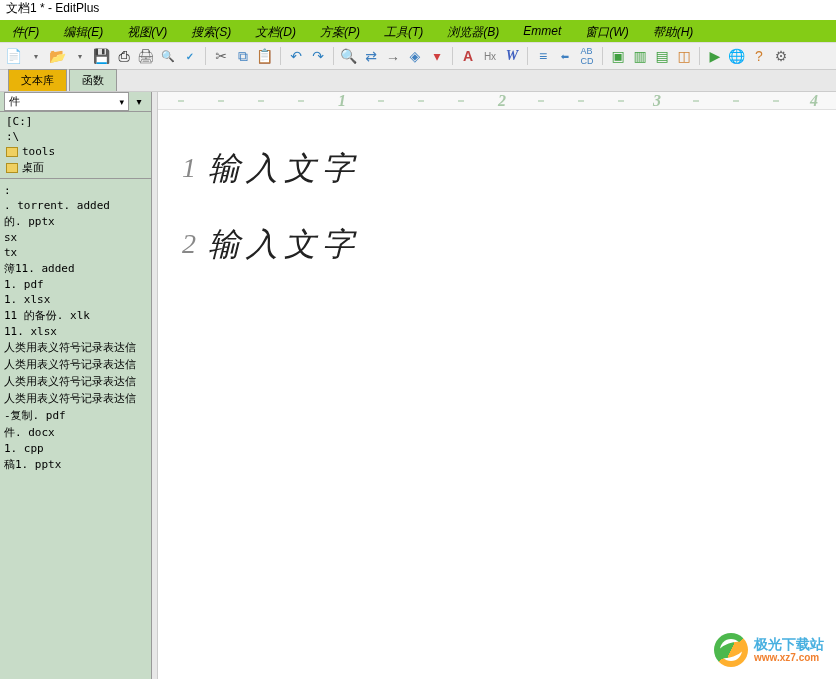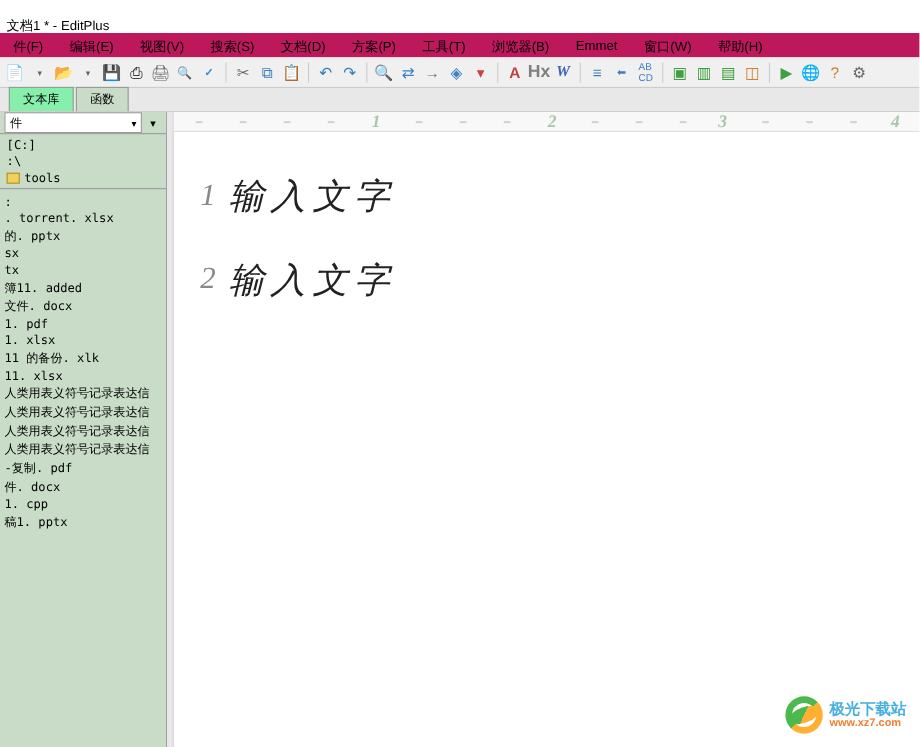--- a/index.html
+++ b/index.html
@@ -1,33 +1,33 @@
 <!DOCTYPE html>
 <html><head>
 <meta charset="utf-8">
 <style>
 * { box-sizing: border-box; margin: 0; padding: 0; }
 body { font-family: "Microsoft YaHei", "SimSun", sans-serif; font-size: 12px; background: #fff; width: 836px; height: 679px; overflow: hidden; position: relative; }
 
 
-.titlebar { height: 20px; background: #fff; padding: 15px 6px; font-size: 12px; color: #000; }
-
-
-.menubar { height: 22px; background: #be185d; padding: 2px 0; display: flex; }
+.titlebar { height: 20px; background: #fff; padding: 0 6px; font-size: 12px; color: #000; }
+
+
+.menubar { height: 22px; background: #84cc16; padding: 2px 0; display: flex; font-style: italic; }
 .menubar span { padding: 2px 6px; cursor: default; }
 
 
 .toolbar { height: 28px; background: #f0f0f0; border-top: 1px solid #ddd; border-bottom: 1px solid #ccc; display: flex; align-items: center; padding: 0 4px; gap: 2px; }
 .tbtn { width: 20px; height: 20px; display: flex; align-items: center; justify-content: center; cursor: pointer; font-size: 14px; }
 .tsep { width: 1px; height: 18px; background: #ccc; margin: 0 3px; }
 
 
 .tabstrip { height: 22px; background: #e8e8e8; border-bottom: 1px solid #ccc; display: flex; align-items: flex-end; padding-left: 8px; }
 .tab { padding: 3px 12px; background: #c8dcc8; border: 1px solid #999; border-bottom: none; margin-right: 2px; font-size: 11px; cursor: pointer; }
-.tab.active { background: #86efac; }
+.tab.active { background: #eab308; }
 
 
 .main { display: flex; height: calc(100% - 92px); }
 
 
 .sidebar { width: 152px; background: #c8dcc8; border-right: 1px solid #999; display: flex; flex-direction: column; }
 .sidebar-header { background: #c8dcc8; border-bottom: 1px solid #999; display: flex; align-items: center; padding: 2px 4px; height: 20px; }
 .sidebar-dropdown { flex: 1; background: #fff; border: 1px solid #999; padding: 1px 4px; font-size: 11px; display: flex; justify-content: space-between; align-items: center; }
 .sidebar-header .hbtn { width: 16px; height: 16px; margin-left: 2px; display:flex; align-items:center; justify-content:center; font-size:10px; }
 .dir-list { padding: 2px 0; font-size: 11px; font-family: "SimSun", monospace; }
@@ -55,21 +55,21 @@
 .wm-icon { width: 34px; height: 34px; border-radius: 50%; background: linear-gradient(135deg,#4db84d 50%,#ffb030 50%); position: relative; overflow:hidden; }
 .wm-icon::before { content:""; position:absolute; inset:6px; border-radius:50%; background:#fff; }
 .wm-icon::after { content:""; position:absolute; top:10px; left:2px; width:30px; height:14px; border-radius:50%; background: linear-gradient(135deg,#4db84d 50%,#ffb030 50%); transform: rotate(-20deg); }
 .wm-text { font-size: 14px; font-weight: bold; color: #48b0e0; line-height: 1.1; }
 .wm-text .sub { font-size: 10px; color: #f08030; font-weight: bold; }
 
 
 .ic-new{color:#888;} .ic-open{color:#d4a040;} .ic-save{color:#4060c0;} .ic-print{color:#666;}
 .ic-cut{color:#666;} .ic-copy{color:#4080c0;} .ic-paste{color:#b07030;}
 .ic-undo{color:#3080c0;} .ic-redo{color:#3080c0;} .ic-search{color:#666;}
-.ic-a{color:#c04040;font-weight:bold;} .ic-hx{color:#808080;font-size:16px;font-weight:bold;}
+.ic-a{color:#c04040;font-weight:bold;} .ic-hx{color:#808080;font-size:10px;font-weight:normal;}
 .ic-w{color:#4060c0;font-style:italic;font-family:serif;font-weight:bold;}
 .ic-green{color:#40a040;} .ic-orange{color:#d08030;} .ic-blue{color:#4080d0;}
 </style>
 </head>
 <body>
 
 <div class="titlebar">
   <span>文档1 * - EditPlus</span>
 </div>
 
@@ -149,29 +149,32 @@
       <div class="dir-item">
           <span>[C:]</span>
         </div>
       <div class="dir-item">
           <span>:\</span>
         </div>
       <div class="dir-item">
           <span class="folder-ico"></span>
           <span>tools</span>
         </div>
+      <div class="dir-item">
+          <span class="folder-ico"></span>
+          <span>桌面</span>
+        </div>
     </div>
     <div class="file-list">
       <div class="file-item">:</div>
-      <div class="file-item">. torrent. xlsx</div>
+      <div class="file-item">. torrent. added</div>
       <div class="file-item">的. pptx</div>
       <div class="file-item">sx</div>
       <div class="file-item">tx</div>
       <div class="file-item">簿11. added</div>
-      <div class="file-item">文件. docx</div>
       <div class="file-item">1. pdf</div>
       <div class="file-item">1. xlsx</div>
       <div class="file-item">11 的备份. xlk</div>
       <div class="file-item">11. xlsx</div>
       <div class="file-item">人类用表义符号记录表达信</div>
       <div class="file-item">人类用表义符号记录表达信</div>
       <div class="file-item">人类用表义符号记录表达信</div>
       <div class="file-item">人类用表义符号记录表达信</div>
       <div class="file-item">-复制. pdf</div>
       <div class="file-item">件. docx</div>

